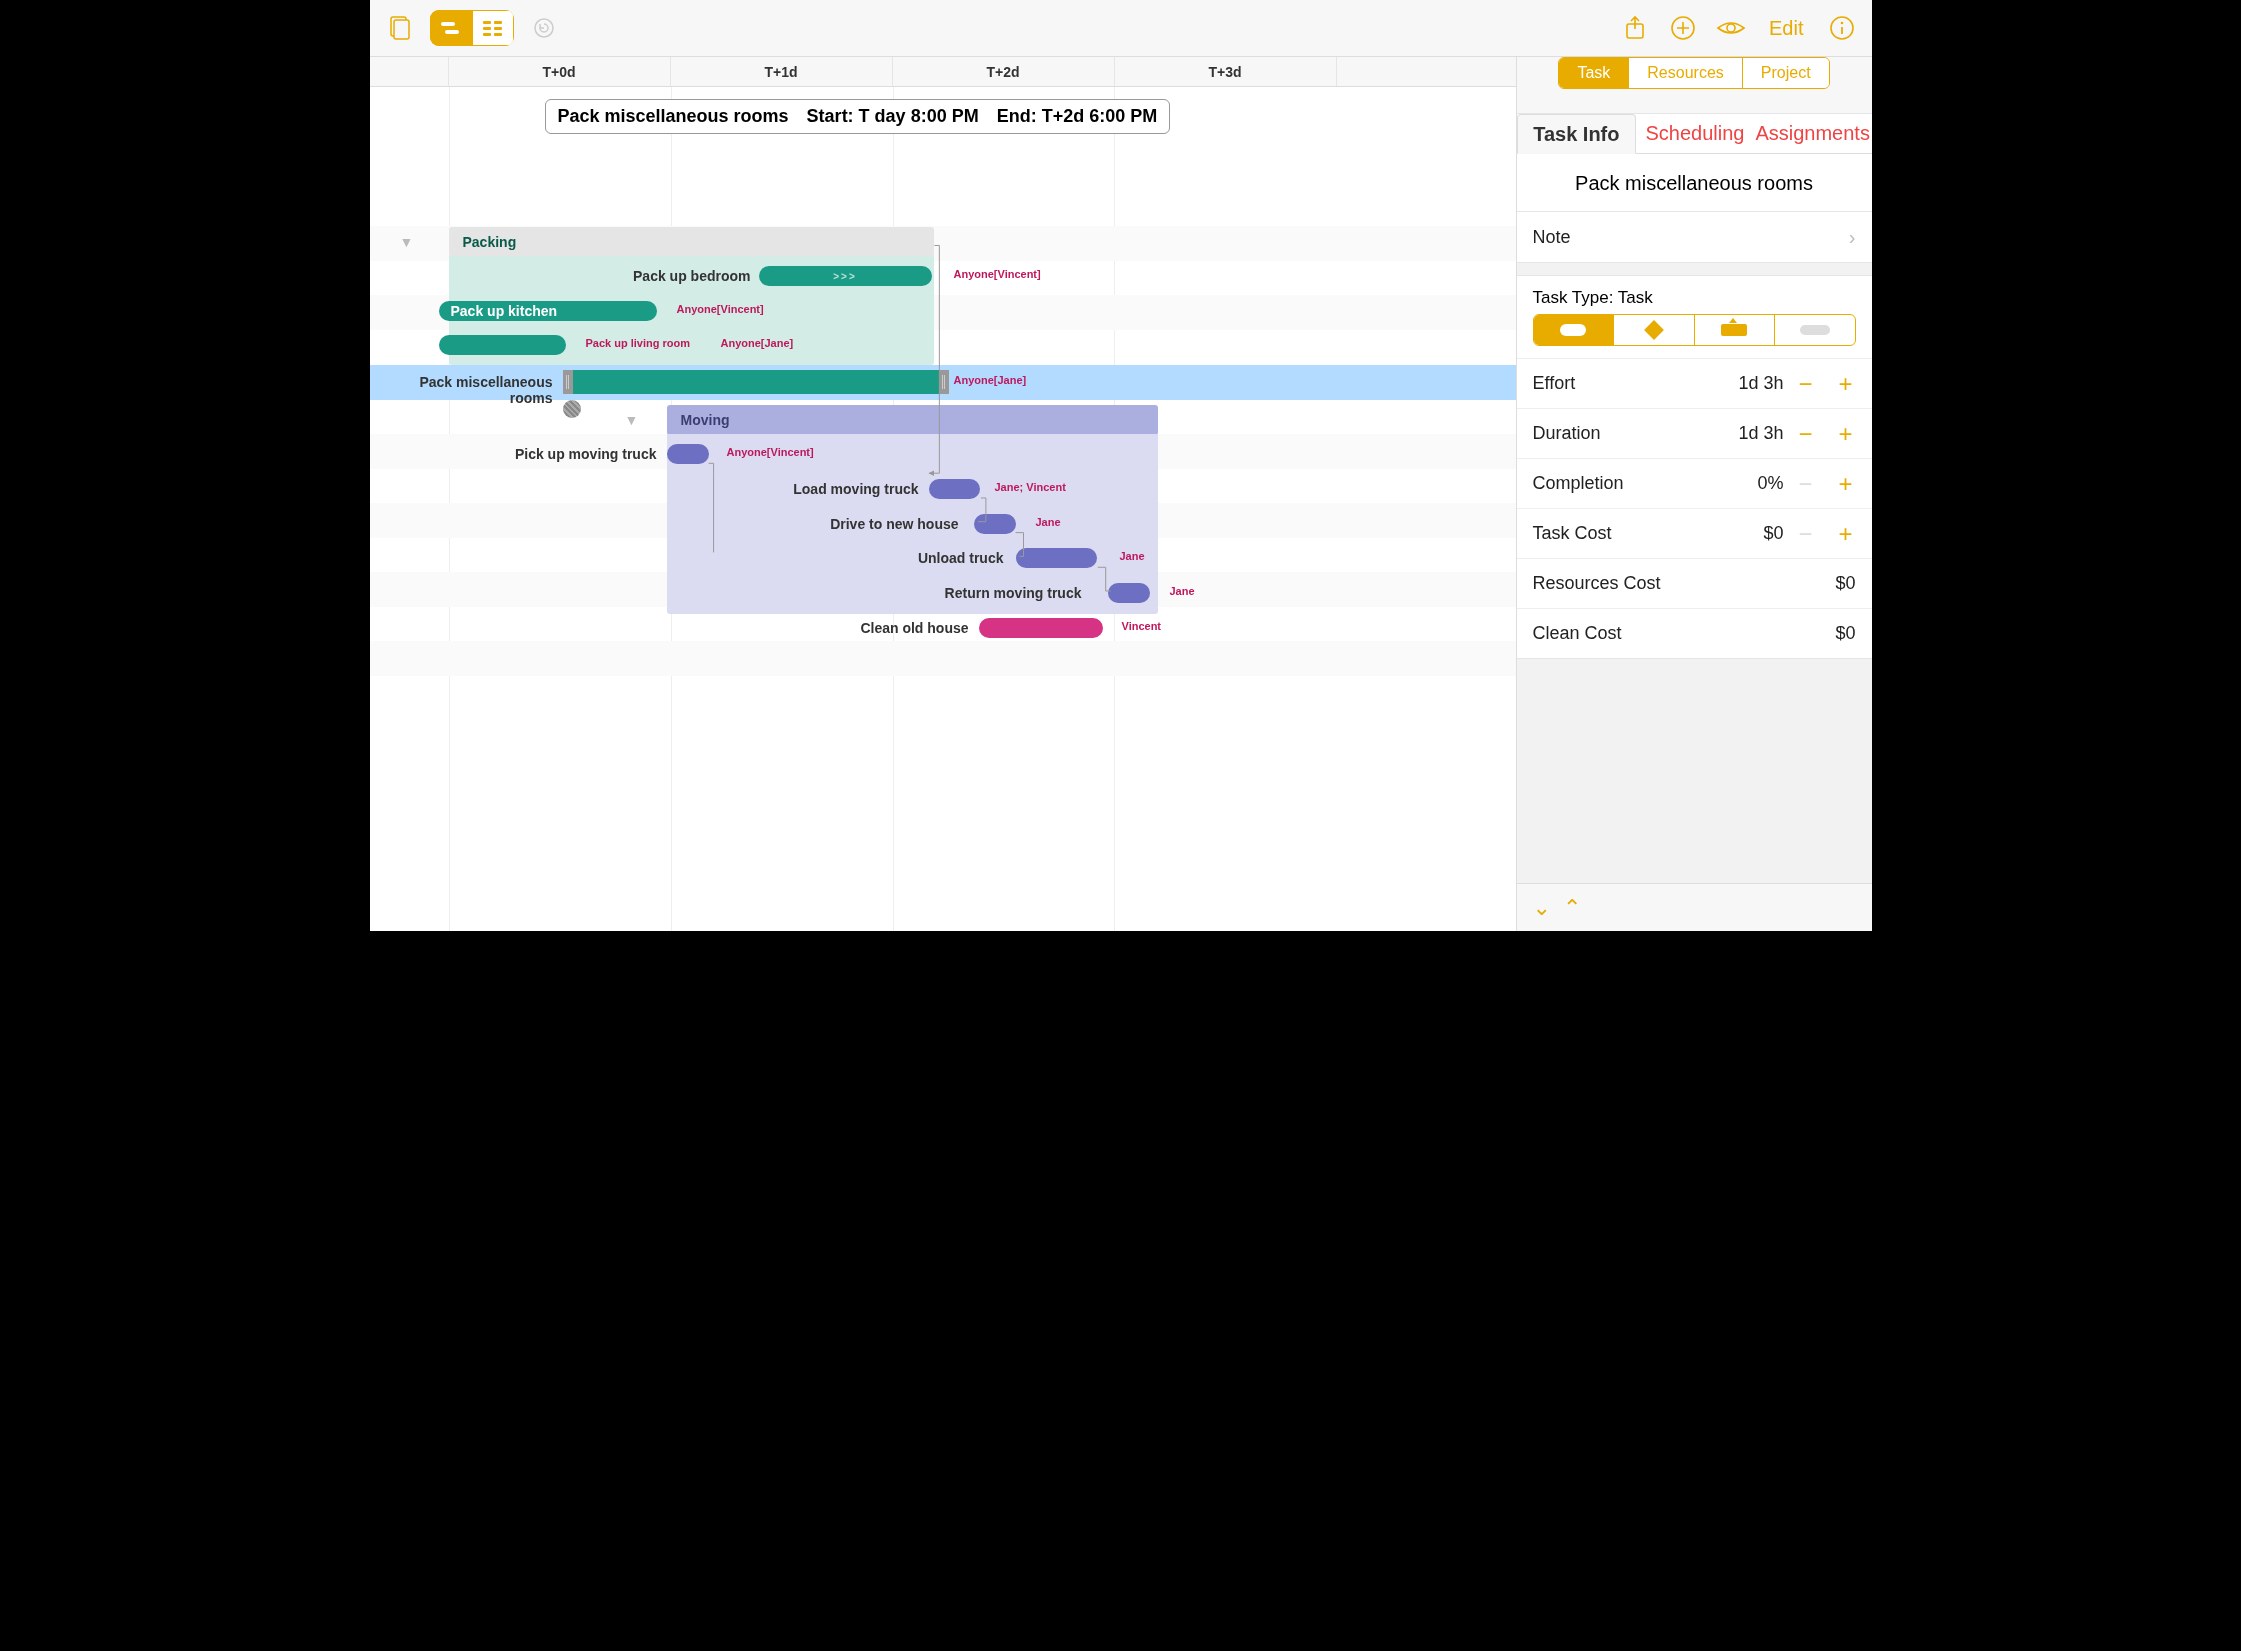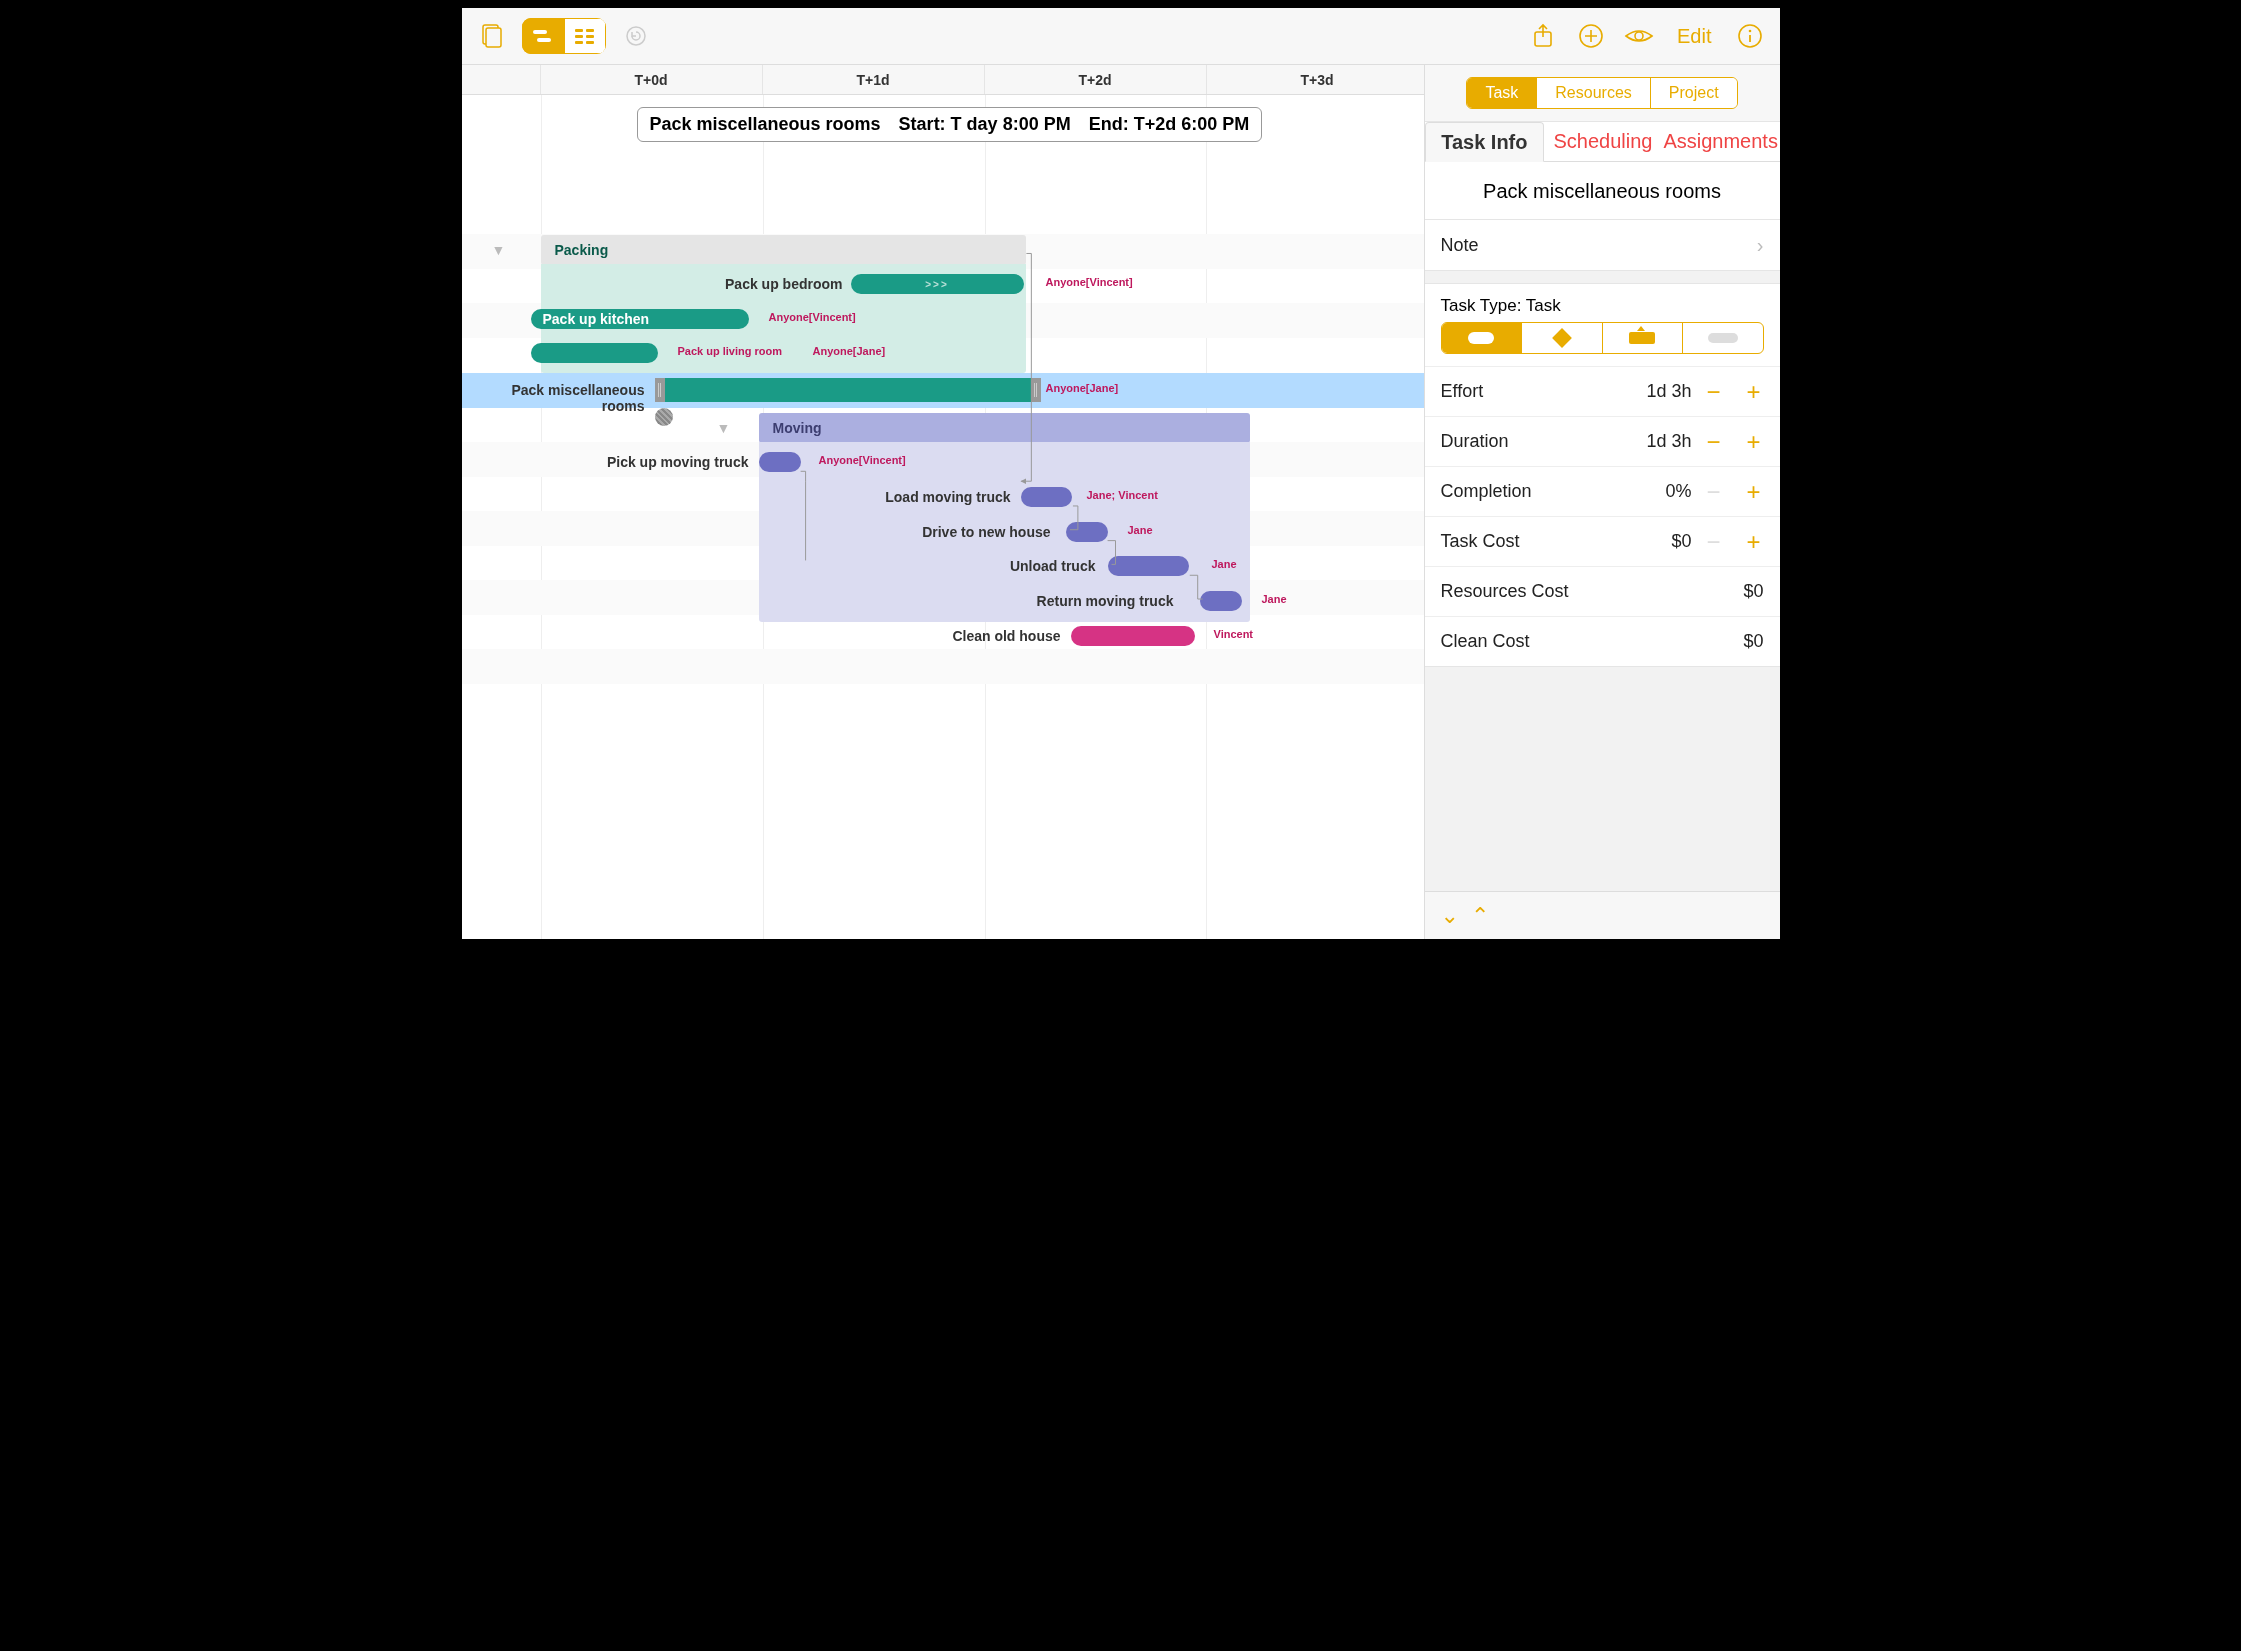--- a/index.html
+++ b/index.html
@@ -1,20 +1,20 @@
 <!DOCTYPE html>
 <html><head>
 <meta charset="utf-8">
 <style>
 * { box-sizing: border-box; margin: 0; padding: 0; font-family: -apple-system, BlinkMacSystemFont, "Segoe UI", Helvetica, Arial, sans-serif; }
 html, body { width: 100%; height: 100%; background: #000; }
 .app {
-  width: 1318px;
+  width: 1502px;
   height: 931px;
-  margin: 8px auto;
+  margin: 0 auto;
   background: #fff;
   display: flex;
   flex-direction: column;
   overflow: hidden;
 }
 .toolbar {
   height: 57px;
   background: #f7f7f7;
   border-bottom: 1px solid #ddd;
   display: flex;
@@ -174,21 +174,21 @@
   width: 356px;
   border-left: 1px solid #ddd;
   display: flex;
   flex-direction: column;
   background: #f7f7f7;
 }
 .insp-toolbar {
   height: 57px;
   background: #f7f7f7;
   display: flex;
-  align-items: center;
+  align-items: flex-start;
   justify-content: center;
   padding: 0 16px;
   border-bottom: 1px solid #e5e5e5;
 }
 .seg3 {
   display: flex;
   border: 1px solid #e8ac00;
   border-radius: 6px;
   overflow: hidden;
   height: 32px;

